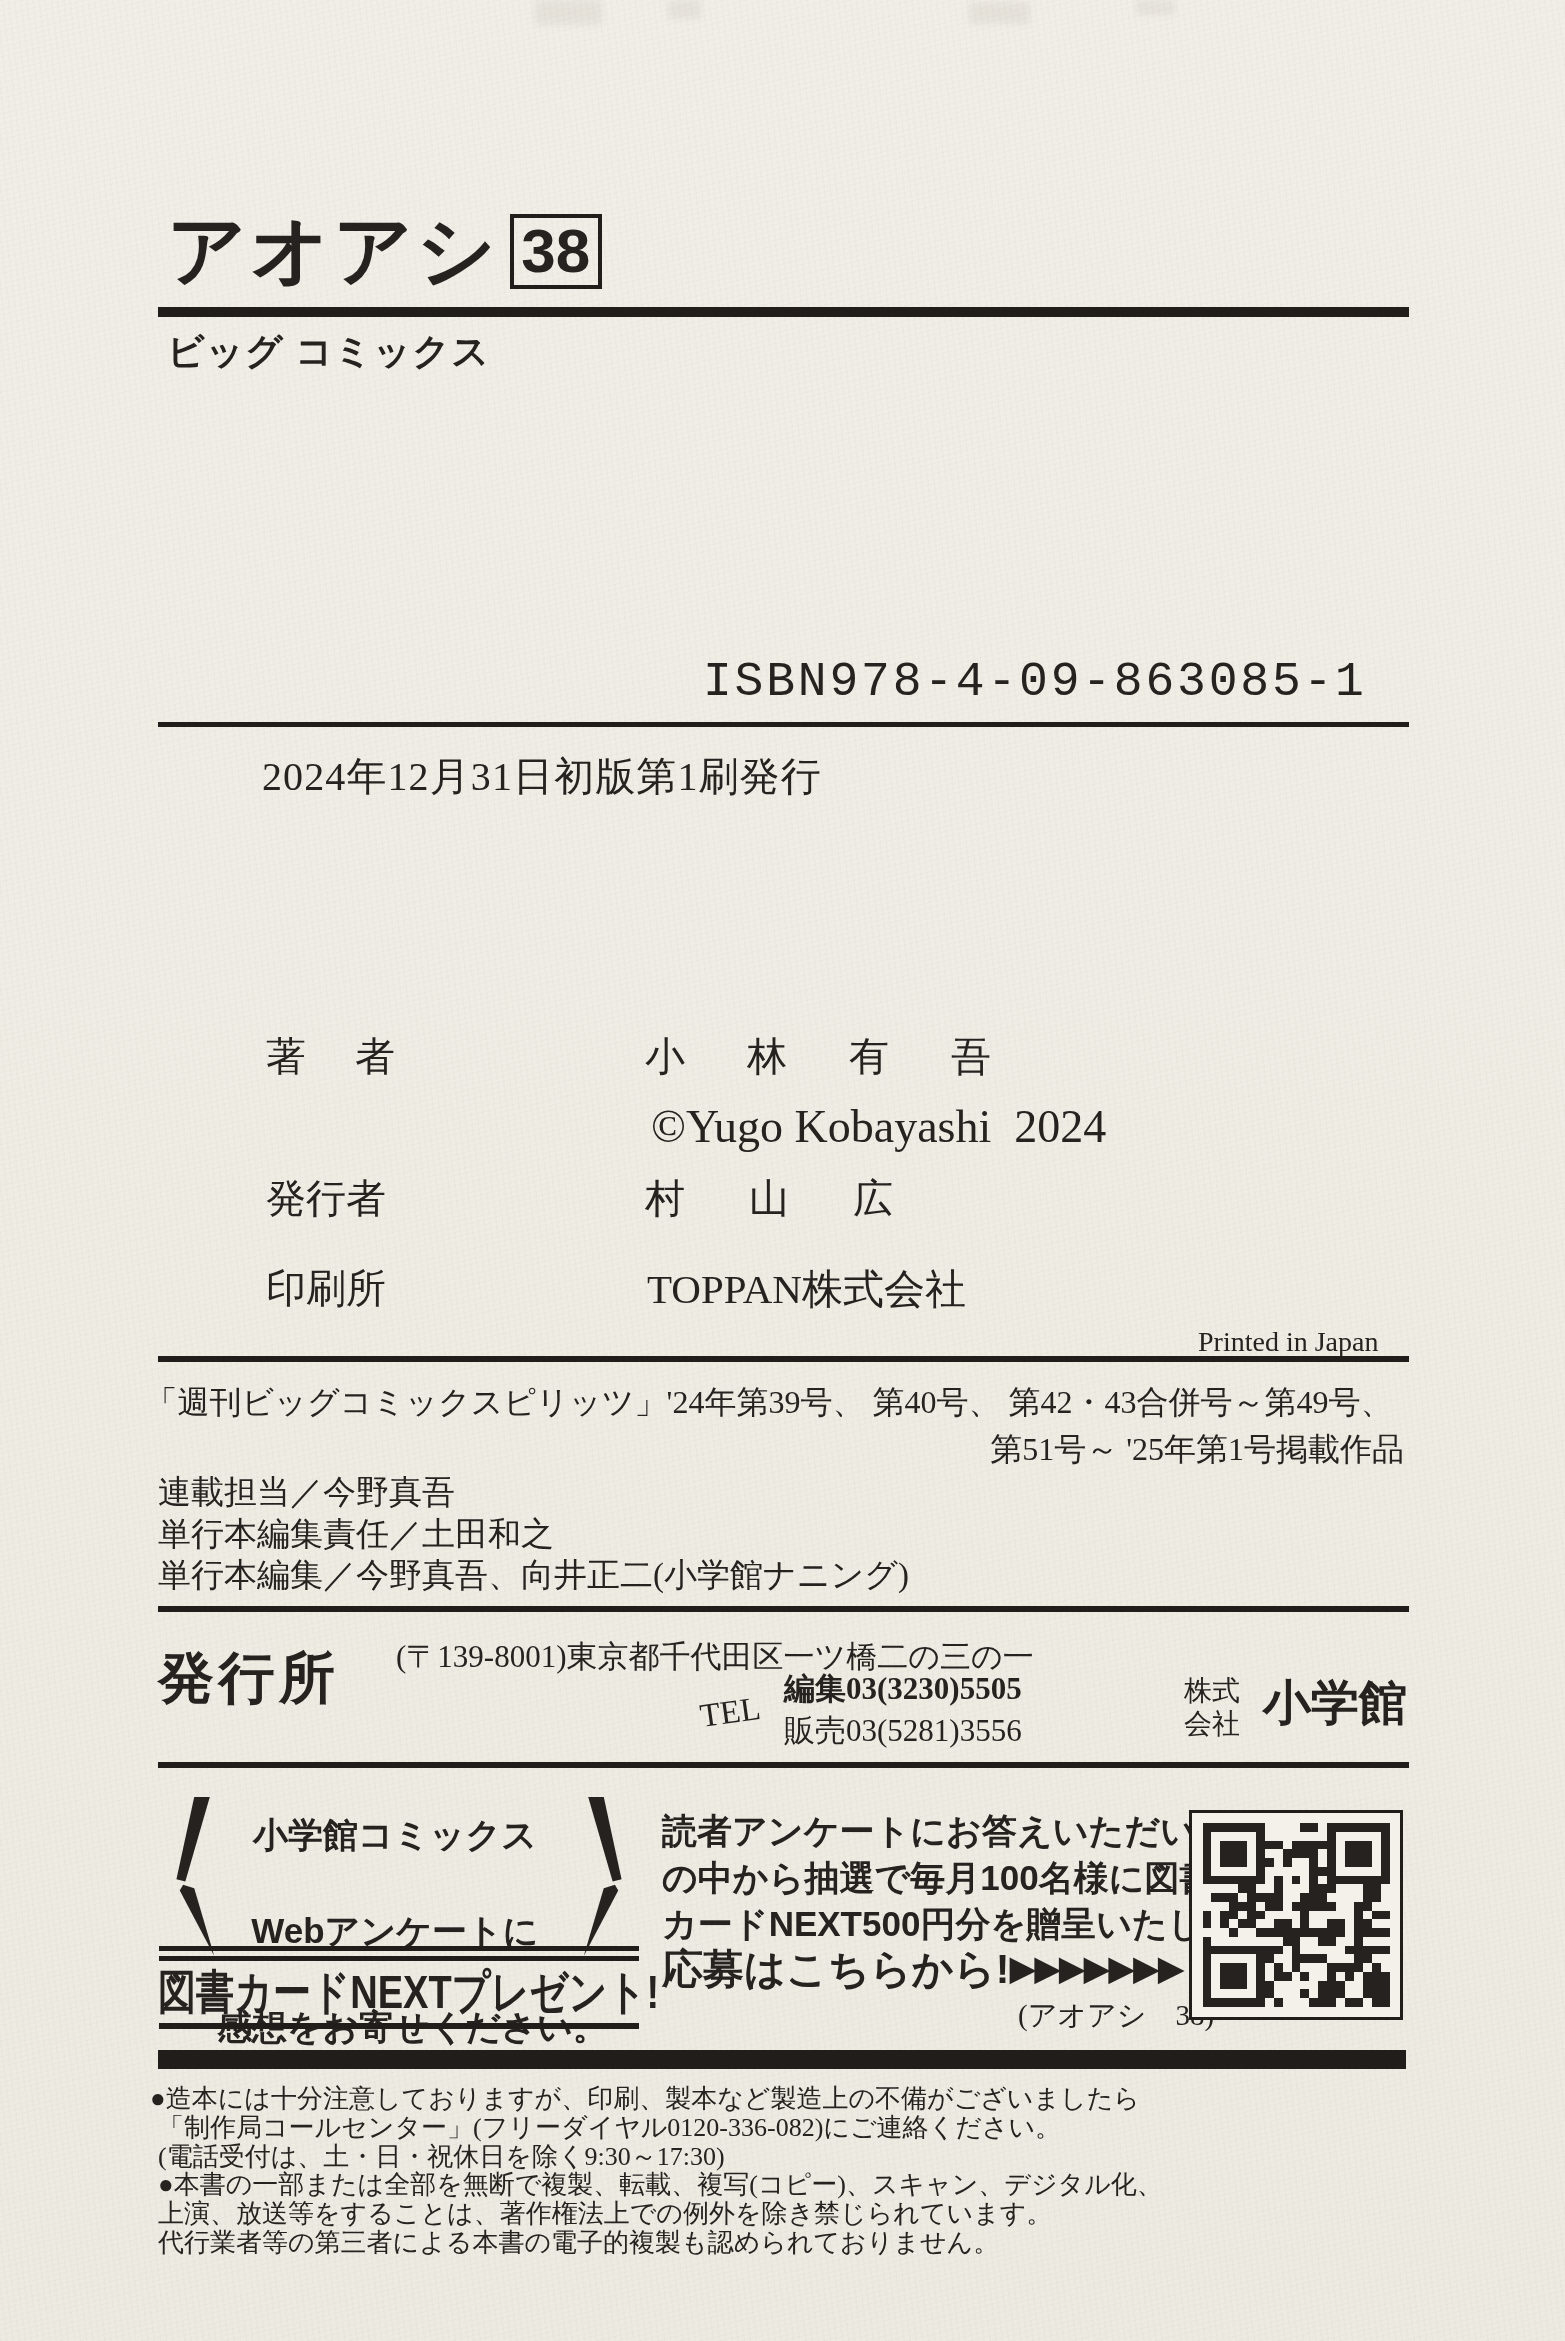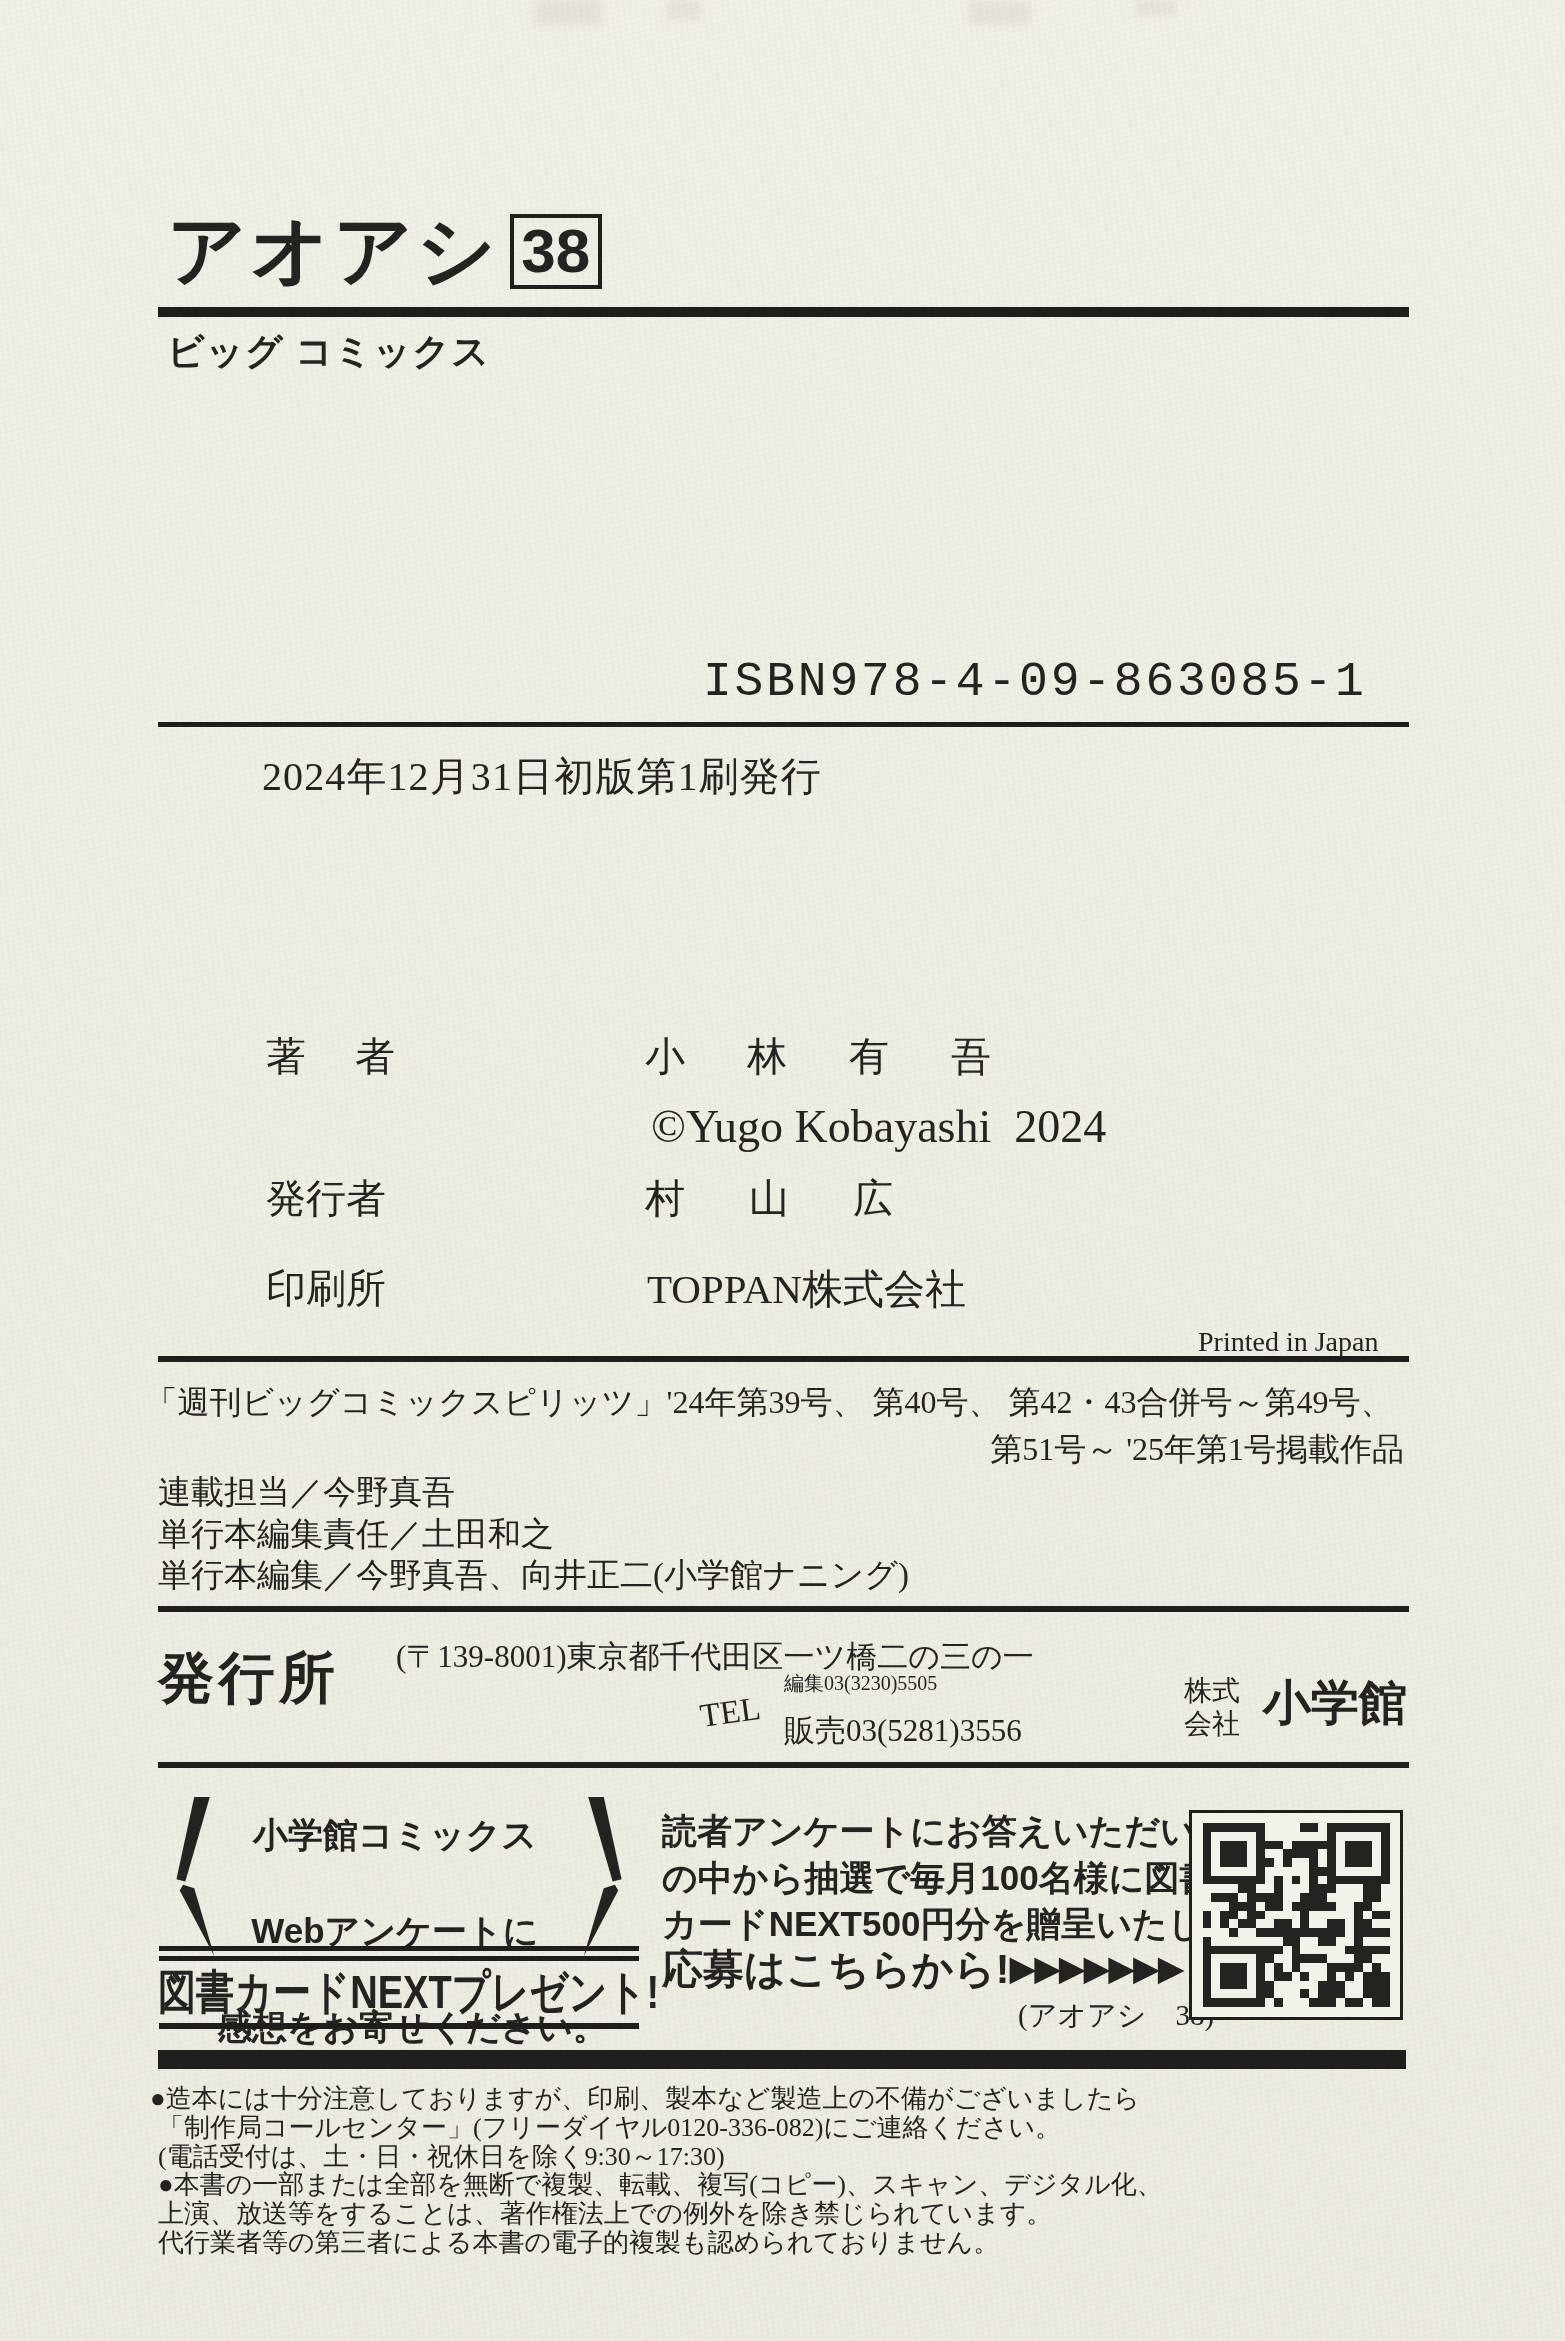--- a/index.html
+++ b/index.html
@@ -75,21 +75,21 @@
   <div class="line serif" style="left:134px; top:1385px; width:1270px; text-align:center; font-size:32px;">「週刊ビッグコミックスピリッツ」'24年第39号、 第40号、 第42・43合併号～第49号、</div>
   <div class="line serif" style="left:134px; top:1432px; width:1270px; text-align:right; font-size:32px;">第51号～ '25年第1号掲載作品</div>
   <div class="line serif" style="left:158px; top:1474px; font-size:33px;">連載担当／今野真吾</div>
   <div class="line serif" style="left:158px; top:1516px; font-size:33px;">単行本編集責任／土田和之</div>
   <div class="line serif" style="left:158px; top:1557px; font-size:33px;">単行本編集／今野真吾、向井正二(小学館ナニング)</div>
   <div class="rule" style="left:158px; top:1606px; width:1251px; height:6.1px;"></div>
 
   <div class="line serif b" style="left:158px; top:1647px; font-size:56px; letter-spacing:4.5px;">発行所</div>
   <div class="line serif" style="left:396px; top:1640px; font-size:31px;">(〒139-8001)東京都千代田区一ツ橋二の三の一</div>
   <div class="line serif" style="left:700px; top:1694px; font-size:33px; transform:rotate(-8deg);">TEL</div>
-  <div class="line serif" style="left:784px; top:1672px; font-size:20px;">編集03(3230)5505</div>
+  <div class="line serif" style="left:784px; top:1672px; font-size:31px;font-weight:bold;">編集03(3230)5505</div>
   <div class="line serif" style="left:784px; top:1714px; font-size:31px;">販売03(5281)3556</div>
   <div class="line serif" style="left:1184px; top:1675px; font-size:28px;">株式</div>
   <div class="line serif" style="left:1184px; top:1708px; font-size:28px;">会社</div>
   <div class="line serif b" style="left:1263px; top:1676px; font-size:48px;">小学館</div>
   <div class="rule" style="left:158px; top:1762px; width:1251px; height:6.1px;"></div>
 
   <svg class="bolt" style="left:163px; top:1797px;" viewBox="0 0 104 286">
     <polygon points="56,0 84,0 40,152 24,148" fill="#262220"></polygon>
     <polygon points="36,158 56,164 92,286 30,168" fill="#262220"></polygon>
   </svg>

